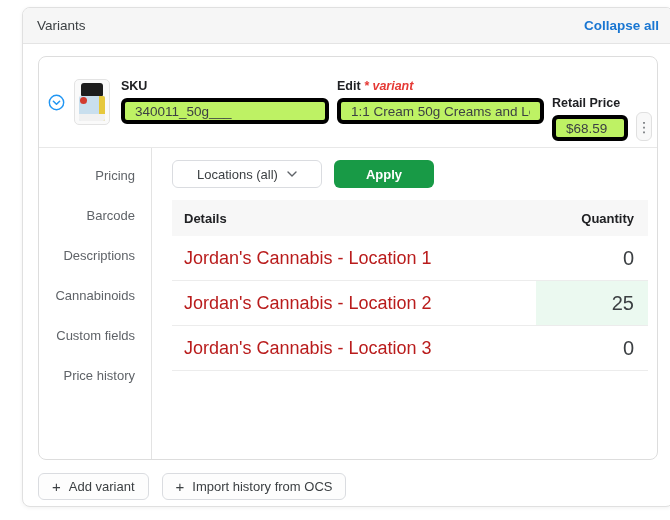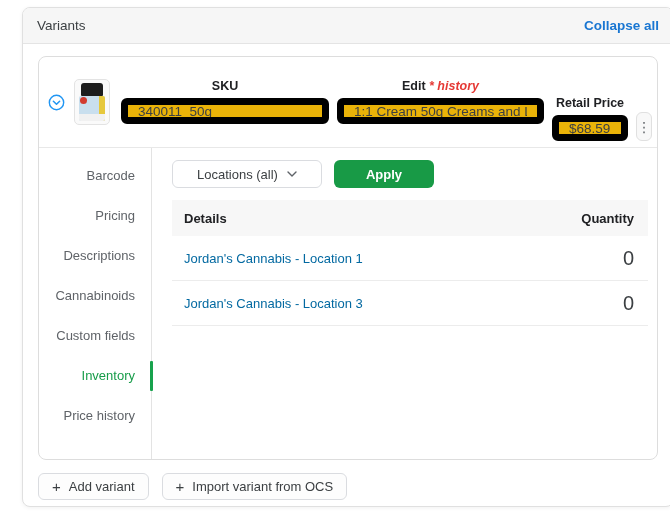--- a/index.html
+++ b/index.html
@@ -40,25 +40,25 @@
     width:34px;height:44px;margin-left:9px;flex:0 0 auto;
     border:1px solid #e3e3e3;border-radius:5px;background:#fafafa;
     position:relative;overflow:hidden;
   }
   .thumb .lid{position:absolute;top:3px;left:6px;right:6px;height:13px;background:#1d1d1d;border-radius:3px 3px 1px 1px;}
   .thumb .jar{position:absolute;top:16px;left:4px;right:4px;bottom:3px;background:#c9dfee;border-radius:2px;overflow:hidden;}
   .thumb .jar .stripe{position:absolute;top:0;right:0;width:6px;height:100%;background:#e6c83d;}
   .thumb .jar .dot{position:absolute;top:1px;left:1px;width:7px;height:7px;border-radius:50%;background:#d23b2f;}
   .thumb .jar .band{position:absolute;bottom:0;left:0;right:0;height:7px;background:#f1f1f1;}
 
-  .field{display:flex;flex-direction:column;margin-left:11px;align-items:center;}
+  .field{display:flex;flex-direction:column;margin-left:11px;}
   .field label{font-size:12.5px;font-weight:bold;color:#202124;margin-bottom:5px;line-height:13px;white-space:nowrap;}
   .field .req{color:#e53935;font-style:italic;font-weight:bold;}
   .field input{
-    height:26px;border:7px solid #000000;border-radius:6px;background:#eab308;
+    height:26px;border:4px solid #000000;border-radius:6px;background:#bef264;
     font-family:"Liberation Sans", sans-serif;font-size:13.5px;color:#3c4043;
     padding:0 10px;box-sizing:border-box;outline:none;
   }
   .f-sku input{width:208px;}
   .f-name{margin-left:8px;}
   .f-name input{width:207px;}
   .f-price{margin-left:8px;margin-top:34px;}
   .f-price input{width:76px;}
   .kebab-btn{
     margin-left:8px;align-self:flex-end;margin-bottom:0px;
@@ -97,21 +97,21 @@
     font-family:"Liberation Sans", sans-serif;cursor:pointer;
   }
 
   .inv-table{width:100%;}
   .t-row{display:grid;grid-template-columns:1fr 112px;align-items:stretch;}
   .t-head{background:#f7f7f7;height:36px;}
   .t-head .c-loc,.t-head .c-qty{display:flex;align-items:center;font-size:13px;font-weight:bold;color:#202124;}
   .c-loc{padding-left:12px;}
   .c-qty{justify-content:flex-end;padding-right:14px;}
   .t-body .t-row{height:44px;border-bottom:1px solid #ececec;}
-  .t-body .c-loc{display:flex;align-items:center;font-size:13px;color:#0369a1;}
+  .t-body .c-loc{display:flex;align-items:center;font-size:18px;color:#b91c1c;}
   .t-body .c-qty{display:flex;align-items:center;font-size:20px;color:#3c4043;}
   .c-qty.hl{background:#ebf9f0;}
 
   .footer-actions{display:flex;gap:13px;margin-top:13px;}
   .ghost-btn{
     display:flex;align-items:center;gap:8px;height:27px;padding:0 13px;
     border:1px solid #dadce0;border-radius:6px;background:#fdfdfd;
     font-family:"Liberation Sans", sans-serif;font-size:13px;color:#3c4043;cursor:pointer;
   }
   .plus{font-size:15px;line-height:15px;color:#3c4043;}
@@ -144,43 +144,42 @@
             <div class="band"></div>
           </div>
         </div>
 
         <div class="field f-sku">
           <label>SKU</label>
           <input value="340011_50g___" style="">
         </div>
 
         <div class="field f-name">
-          <label><span>Edit</span> <span class="req">* history</span></label>
+          <label><span>Edit</span> <span class="req">* variant</span></label>
           <input value="1:1 Cream 50g Creams and Lotions" style="">
         </div>
 
         <div class="field f-price">
           <label>Retail Price</label>
           <input value="$68.59" style="">
         </div>
 
         <div class="kebab-btn">
           <span>⋮</span>
         </div>
       </div>
 
       <div class="card-body">
 
         <div class="sidebar">
+          <div class="tab">Pricing</div>
           <div class="tab">Barcode</div>
-          <div class="tab">Pricing</div>
           <div class="tab">Descriptions</div>
           <div class="tab">Cannabinoids</div>
           <div class="tab">Custom fields</div>
-          <div class="tab active">Inventory</div>
           <div class="tab">Price history</div>
         </div>
 
         <div class="main">
 
           <div class="controls">
             <div class="dropdown">
               <span>Locations (all)</span>
               <span class="dd-caret">
                 <svg width="10" height="6" viewBox="0 0 10 6">
@@ -195,35 +194,39 @@
             <div class="t-row t-head">
               <div class="c-loc">Details</div>
               <div class="c-qty">Quantity</div>
             </div>
             <div class="t-body">
               <div class="t-row">
                 <div class="c-loc">Jordan's Cannabis - Location 1</div>
                 <div class="c-qty">0</div>
               </div>
               <div class="t-row">
+                <div class="c-loc">Jordan's Cannabis - Location 2</div>
+                <div class="c-qty hl">25</div>
+              </div>
+              <div class="t-row">
                 <div class="c-loc">Jordan's Cannabis - Location 3</div>
                 <div class="c-qty">0</div>
               </div>
             </div>
           </div>
 
         </div>
       </div>
     </div>
 
     <div class="footer-actions">
       <button class="ghost-btn">
         <span class="plus">+</span>
         <span>Add variant</span>
       </button>
       <button class="ghost-btn">
         <span class="plus">+</span>
-        <span>Import variant from OCS</span>
+        <span>Import history from OCS</span>
       </button>
     </div>
 
   </div>
 </div>
 
 </body></html>

